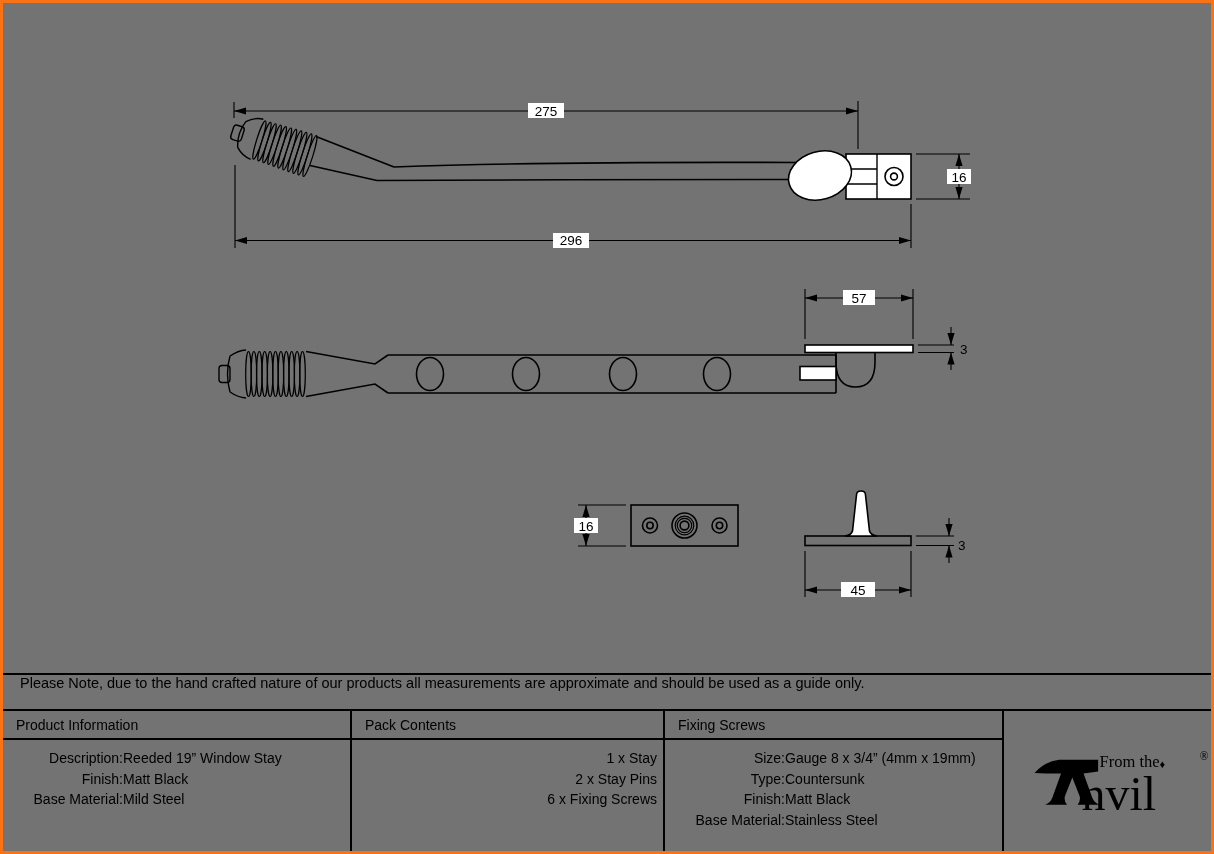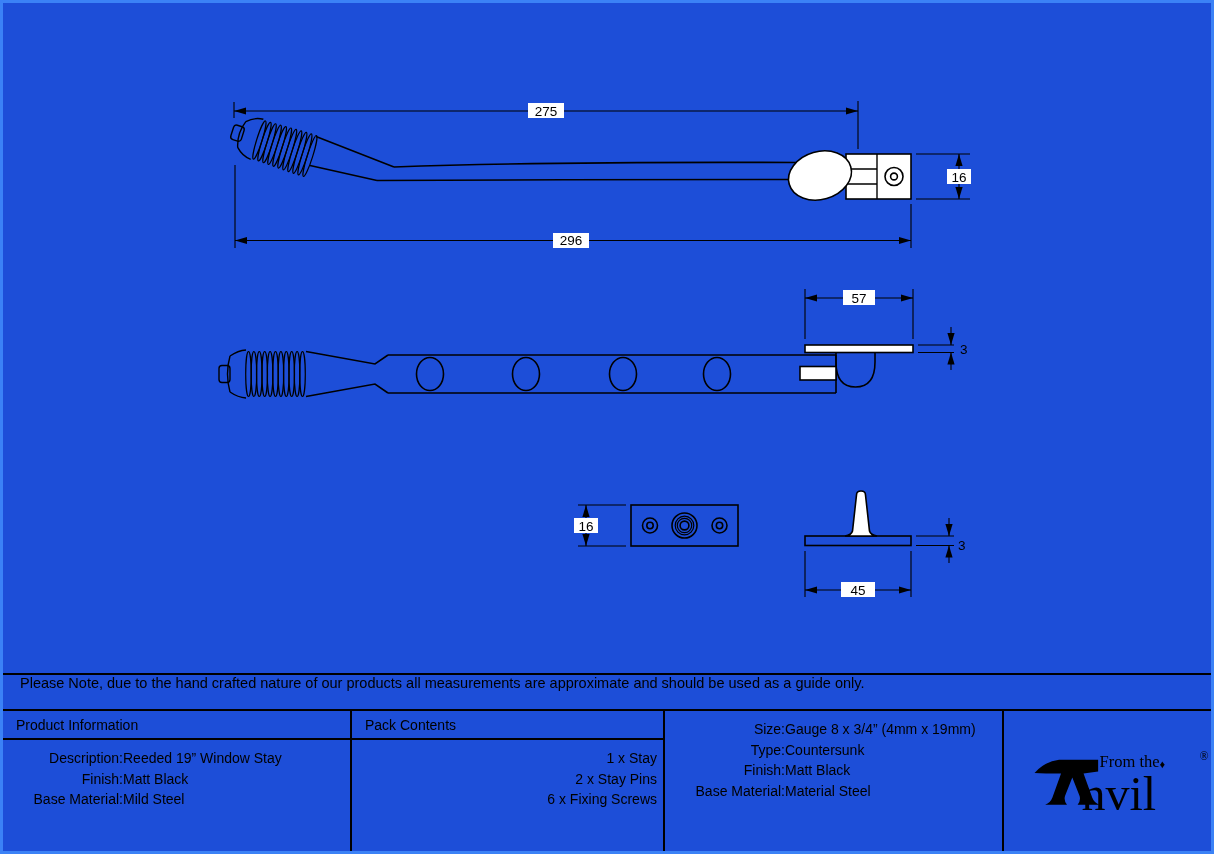--- a/index.html
+++ b/index.html
@@ -1,17 +1,17 @@
 <!DOCTYPE html>
 <html><head>
 <meta charset="utf-8">
 <style>
   html,body{margin:0;padding:0;background:#fff;}
   .page{position:relative;width:1214px;height:854px;box-sizing:border-box;
-        border:3px solid #3b82f6;background:#1d4ed8;overflow:hidden;
+        border:3px solid #f97316;background:#737373;overflow:hidden;
         font-family:"Liberation Sans",sans-serif;color:#000;}
   .drawing{position:absolute;top:0;left:0;}
   svg text{font-family:"Liberation Sans",sans-serif;font-size:13.5px;fill:#000;}
   .note-row{position:absolute;top:670px;left:0;right:0;height:36px;box-sizing:border-box;
         border-top:2.5px solid #000;display:flex;align-items:flex-start;
         padding-left:17px;font-size:14.5px;}
   .spec-table{position:absolute;top:706px;left:0;right:0;bottom:0;box-sizing:border-box;
         border-top:2.5px solid #000;display:flex;font-size:14px;text-align:right;}
   .col{box-sizing:border-box;border-right:2.5px solid #000;display:flex;flex-direction:column;}
   .col-product{width:349px;}
@@ -202,36 +202,37 @@
     <div class="col col-pack">
       <div class="col-header">Pack Contents</div>
       <div class="col-body" style="padding-left:14px;">
         <div>1 x Stay</div>
         <div>2 x Stay Pins</div>
         <div>6 x Fixing Screws</div>
       </div>
     </div>
 
     <div class="col col-screws">
+      <div class="col-header">Fixing Screws</div>
       <div class="col-body">
         <div class="kv">
           <span class="lbl">Size:</span>
           <span>Gauge 8 x 3/4” (4mm x 19mm)</span>
         </div>
         <div class="kv">
           <span class="lbl">Type:</span>
           <span>Countersunk</span>
         </div>
         <div class="kv">
           <span class="lbl">Finish:</span>
           <span>Matt Black</span>
         </div>
         <div class="kv">
           <span class="lbl">Base Material:</span>
-          <span>Material Steel</span>
+          <span>Stainless Steel</span>
         </div>
       </div>
     </div>
 
     <div class="col col-logo">
       <div class="logo">
         <svg class="anvil-a" viewBox="0 0 100 80">
           <path d="M1,27 Q16,10 38,7 L97,7 L97,25 L75,28 L88,64 Q91,72 99,75 L66,75 Q71,69 69,62 L58,34 L47,62 Q45,69 50,75 L17,75 Q25,72 28,64 L41,28 Q16,28 1,27 Z" fill="#000"></path>
         </svg>
         <span class="from-the">From the</span>

